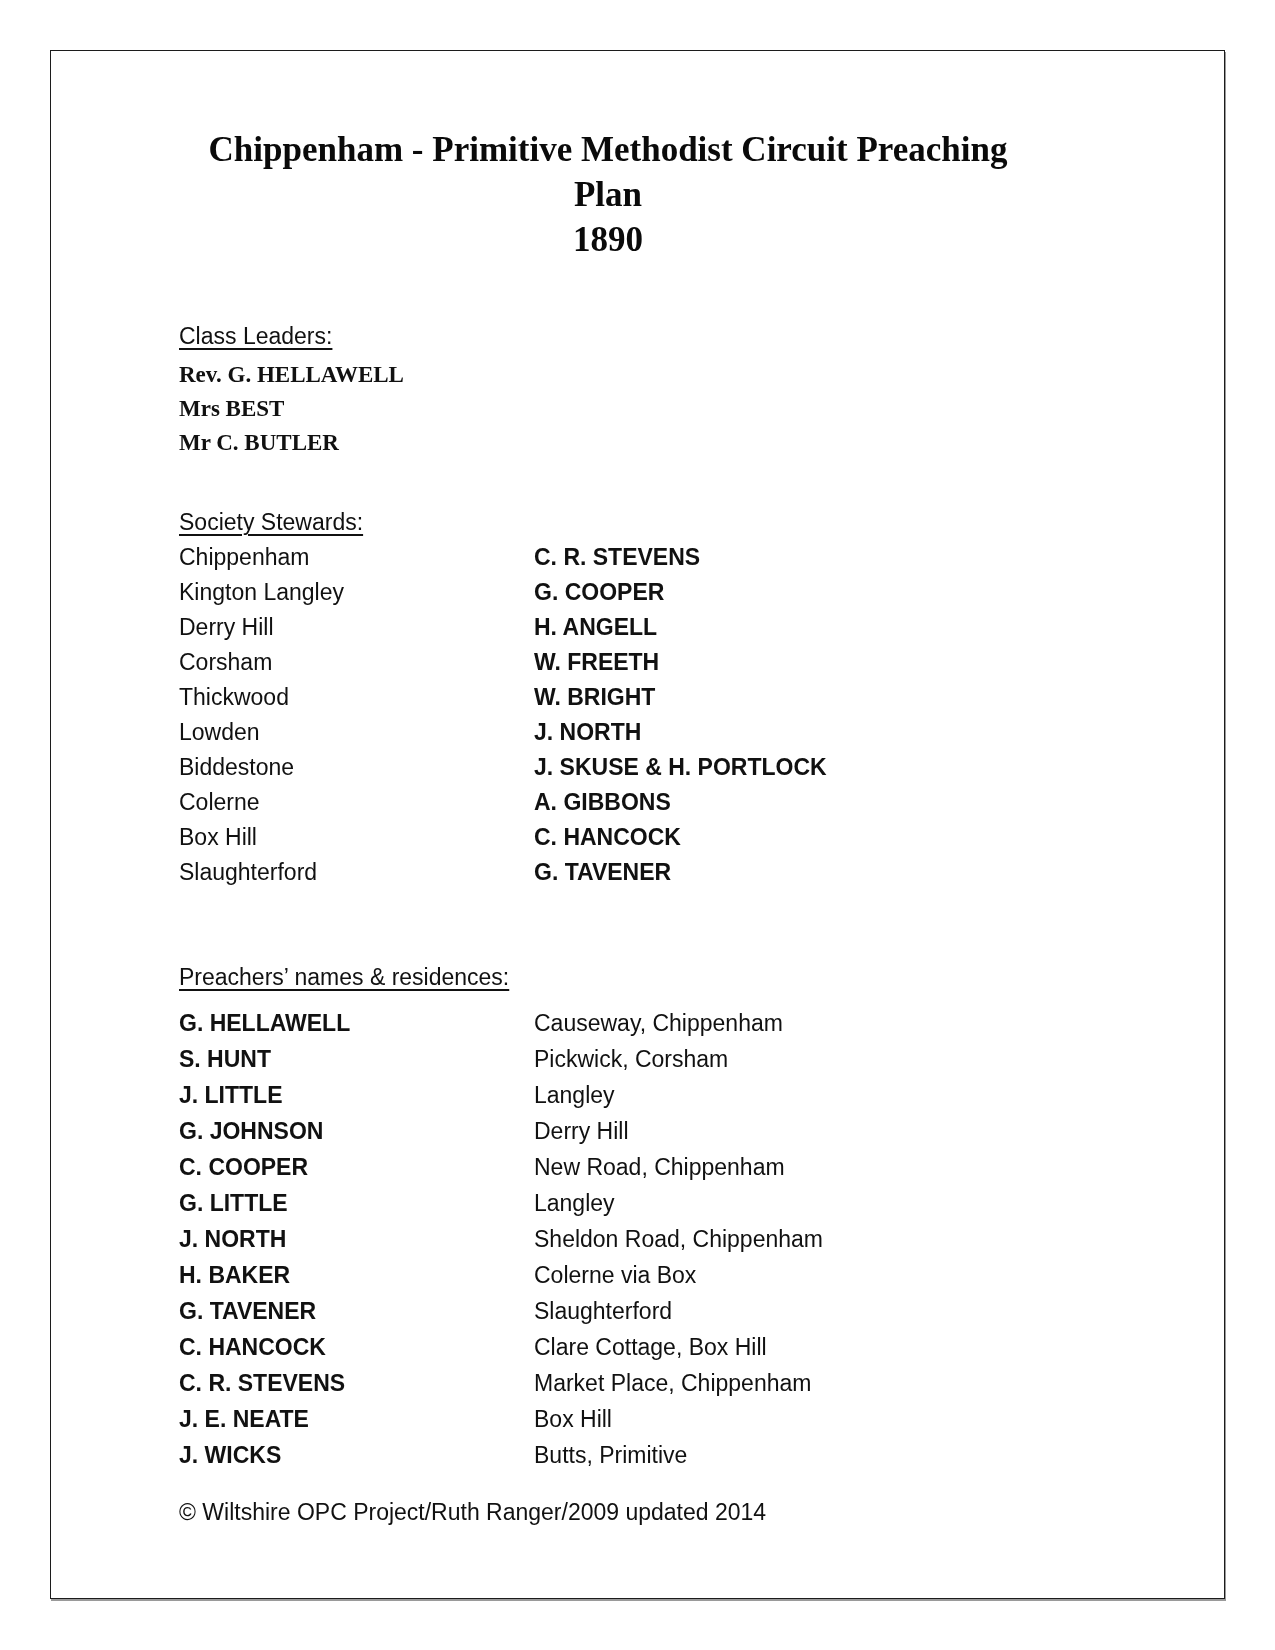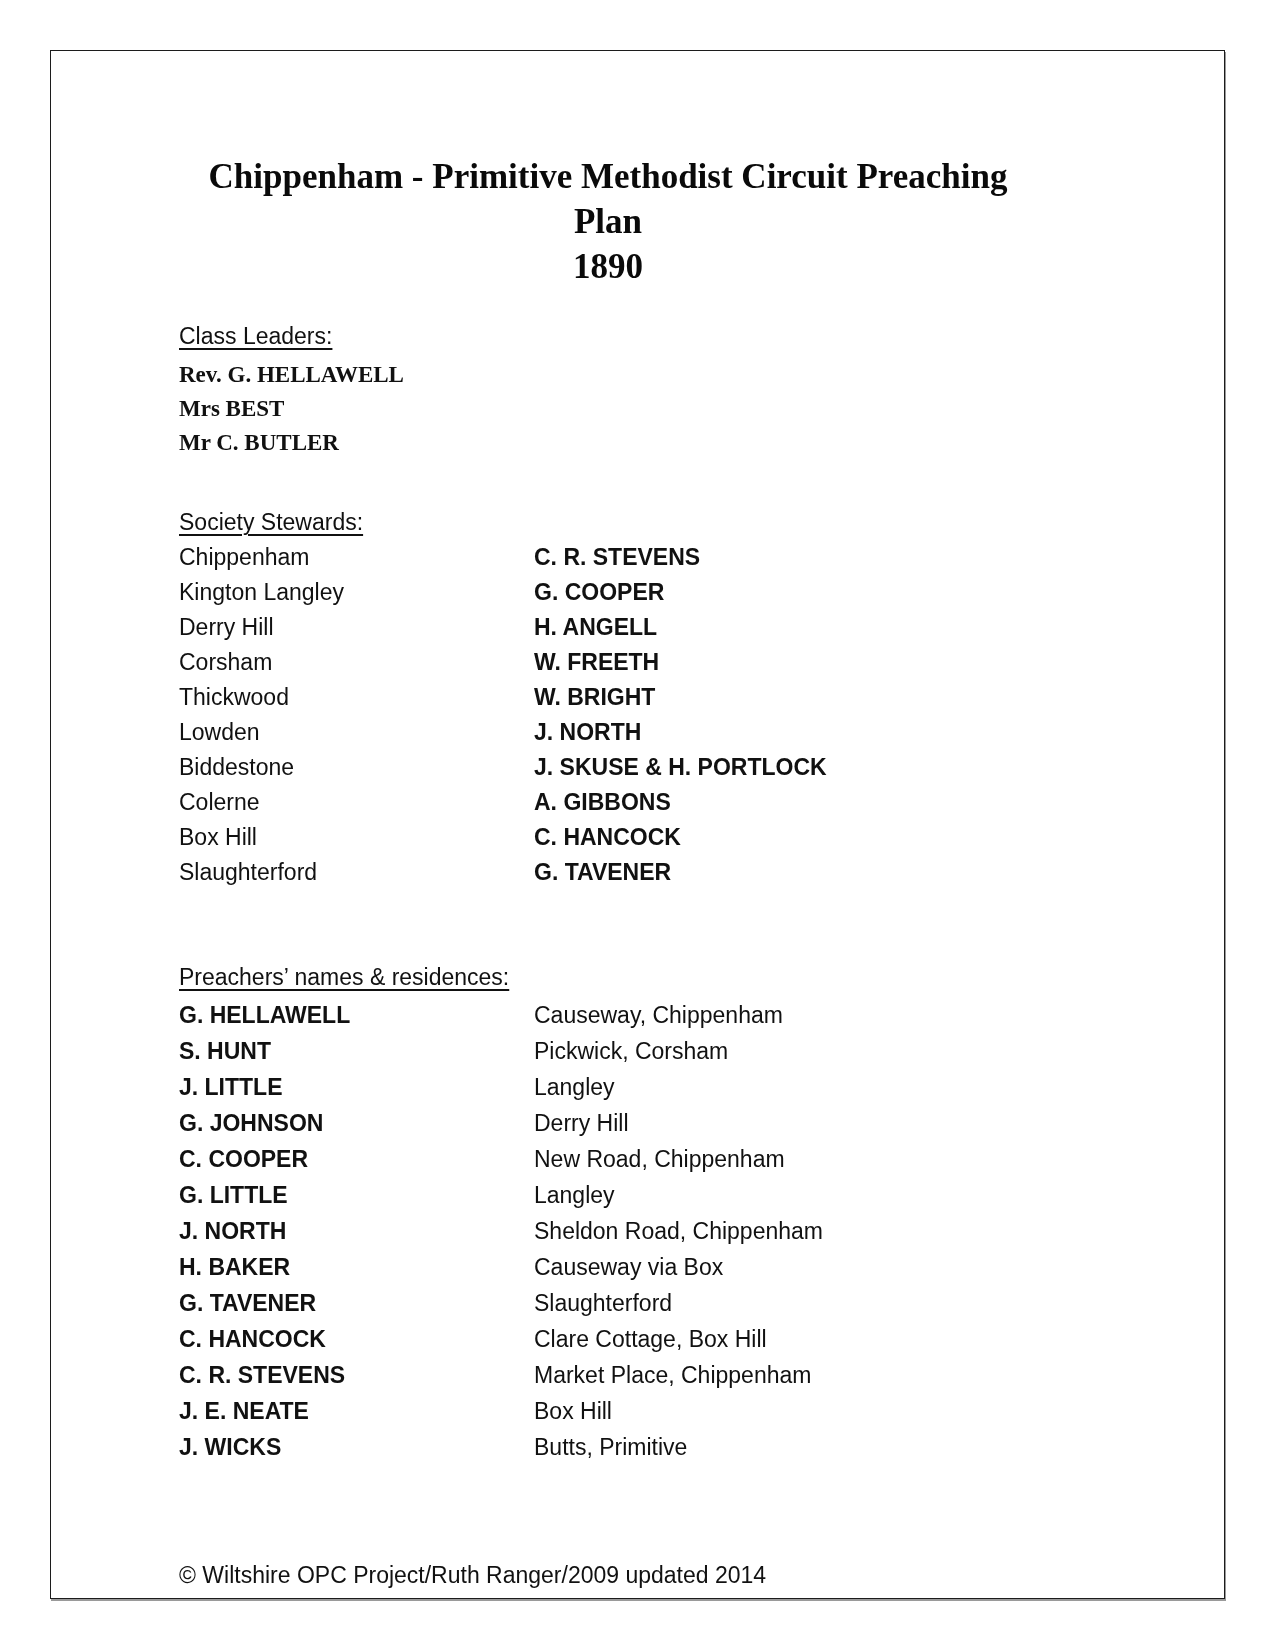--- a/index.html
+++ b/index.html
@@ -19,21 +19,21 @@
     width: 1175px;
     height: 1549px;
     box-sizing: border-box;
     border: 1px solid #1c1c1c;
     box-shadow: 1px 2px 0 #9a9a9a;
     background: #ffffff;
   }
   .doc-title {
     position: absolute;
     left: 128px;
-    top: 103px;
+    top: 76px;
     width: 858px;
     text-align: center;
     font-family: "Liberation Serif", serif;
     font-weight: bold;
     font-size: 35px;
     line-height: 45px;
     color: #0a0a0a;
   }
   .section {
     position: absolute;
@@ -50,29 +50,29 @@
     font-weight: normal;
     font-size: 23px;
     margin: 0;
   }
   #class-leaders  { top: 268px; }
   #class-leaders .rows { margin-top: 4px; font-family: Liberation Serif, serif; }
   #class-leaders .row { line-height: 34px; }
   #society-stewards { top: 454px; }
   #society-stewards .row { line-height: 35px; }
   #preachers { top: 909px; }
-  #preachers .rows { margin-top: 2px; }
+  #preachers .rows { margin-top: 10px; }
   #preachers .row { line-height: 36px; }
   .row { white-space: nowrap; }
   .label { display: inline-block; width: 355px; }
   .bold { font-weight: bold; }
   .doc-footer {
     position: absolute;
     left: 128px;
-    top: 1507px;
+    top: 1444px;
     font-size: 23px;
     line-height: 35px;
     color: #111111;
   }
 </style>
 </head>
 <body>
 
 <div class="page">
   <div class="sheet">
@@ -110,21 +110,21 @@
     <div class="section" id="preachers">
       <div class="sec-heading">Preachers’ names &amp; residences:</div>
       <div class="rows" id="preachers-list">
           <div class="row"><span class="label bold">G. HELLAWELL</span><span>Causeway, Chippenham</span></div>
           <div class="row"><span class="label bold">S. HUNT</span><span>Pickwick, Corsham</span></div>
           <div class="row"><span class="label bold">J. LITTLE</span><span>Langley</span></div>
           <div class="row"><span class="label bold">G. JOHNSON</span><span>Derry Hill</span></div>
           <div class="row"><span class="label bold">C. COOPER</span><span>New Road, Chippenham</span></div>
           <div class="row"><span class="label bold">G. LITTLE</span><span>Langley</span></div>
           <div class="row"><span class="label bold">J. NORTH</span><span>Sheldon Road, Chippenham</span></div>
-          <div class="row"><span class="label bold">H. BAKER</span><span>Causeway via Box</span></div>
+          <div class="row"><span class="label bold">H. BAKER</span><span>Colerne via Box</span></div>
           <div class="row"><span class="label bold">G. TAVENER</span><span>Slaughterford</span></div>
           <div class="row"><span class="label bold">C. HANCOCK</span><span>Clare Cottage, Box Hill</span></div>
           <div class="row"><span class="label bold">C. R. STEVENS</span><span>Market Place, Chippenham</span></div>
           <div class="row"><span class="label bold">J. E. NEATE</span><span>Box Hill</span></div>
           <div class="row"><span class="label bold">J. WICKS</span><span>Butts, Primitive</span></div>
         </div>
     </div>
 
     <div class="doc-footer">© Wiltshire OPC Project/Ruth Ranger/2009 updated 2014</div>
 

